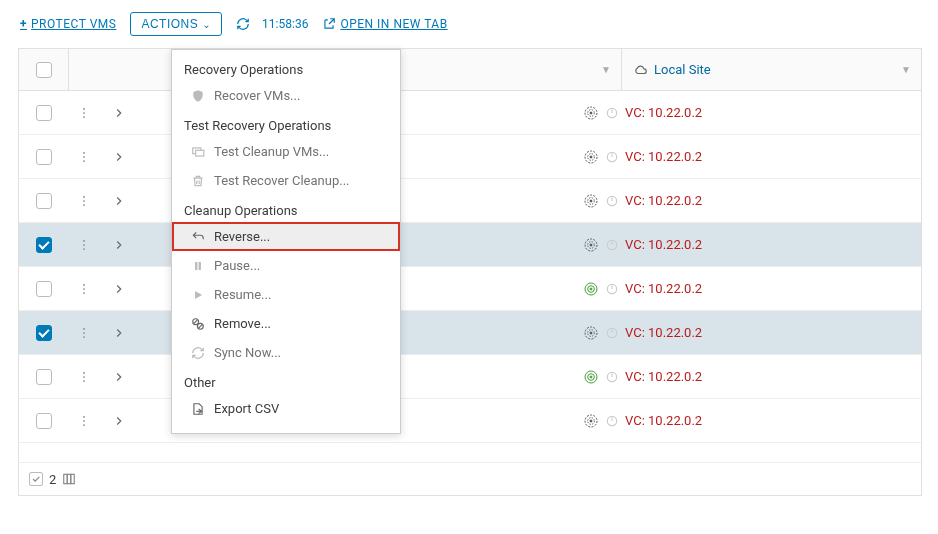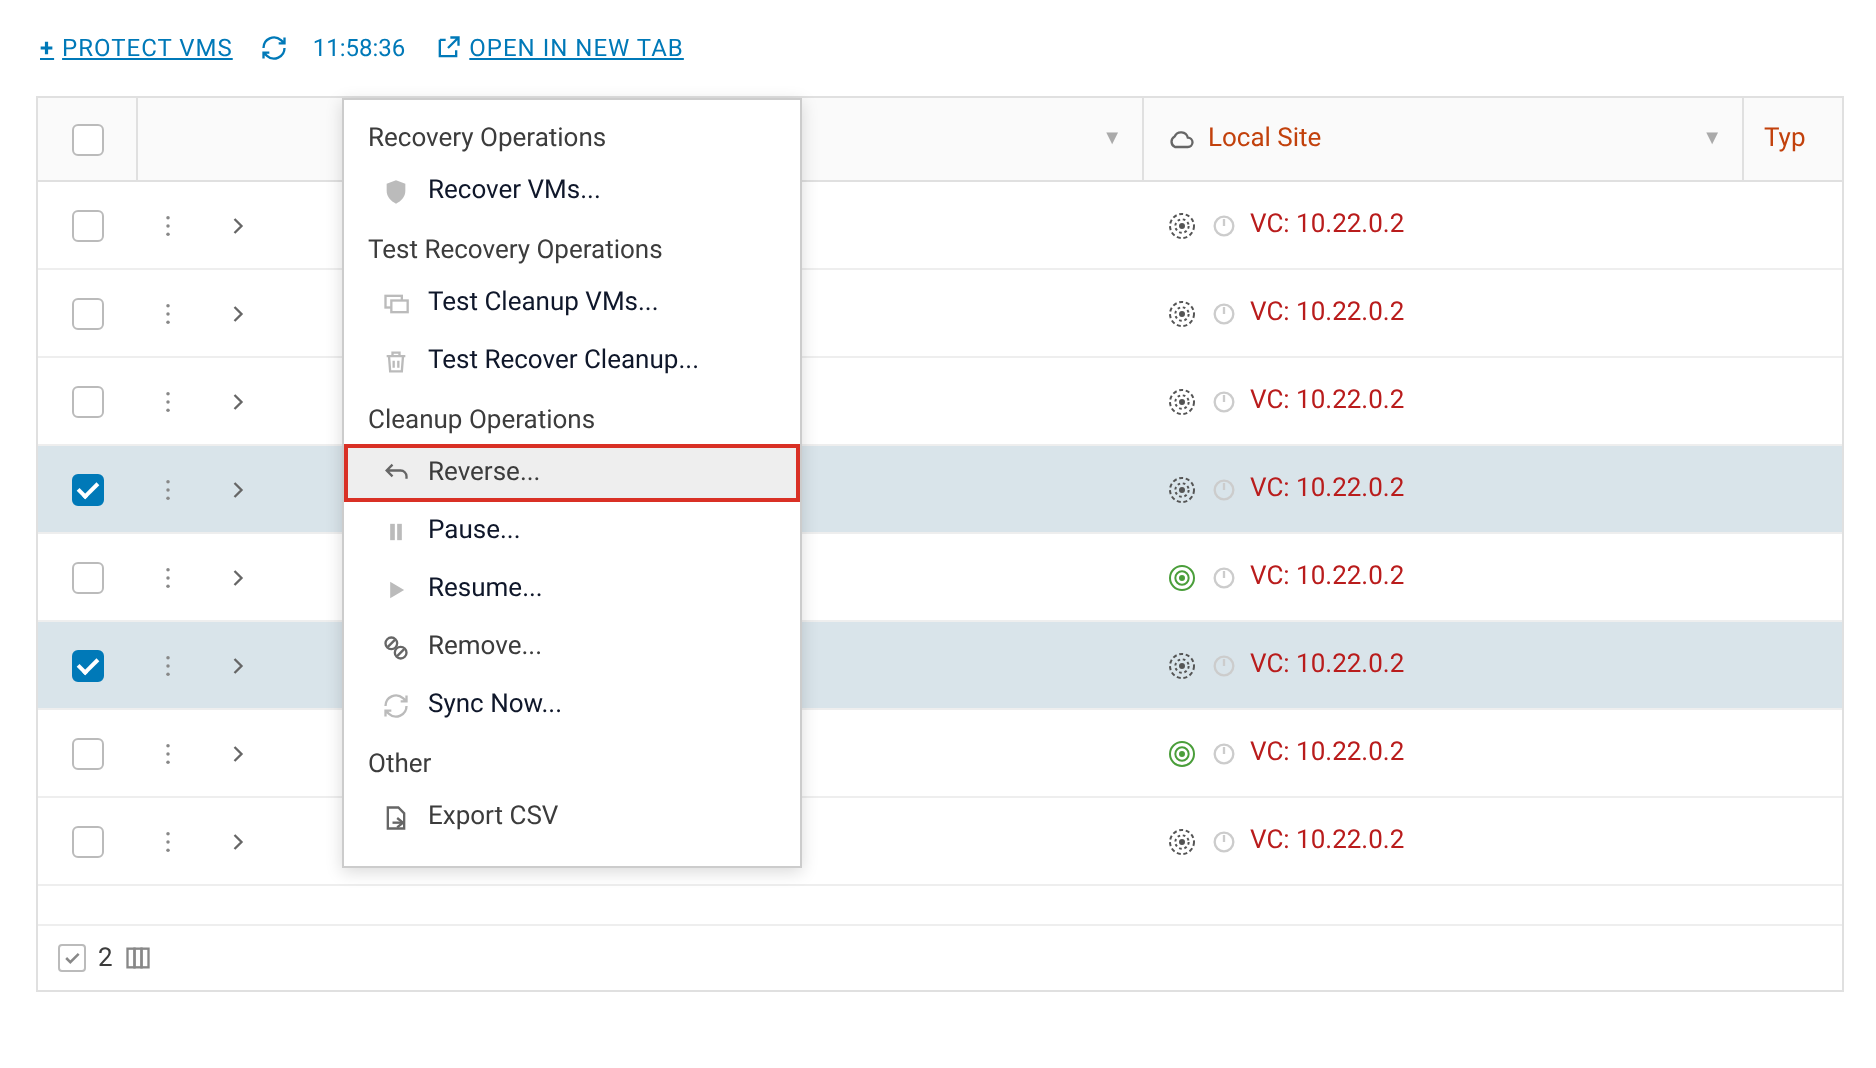--- a/index.html
+++ b/index.html
@@ -143,44 +143,48 @@
       padding: 8px 12px 4px 12px;
       font-weight: 400;
     }
     .dropdown .section-label.first { padding-top: 6px; }
     .dropdown .item {
       display: flex;
       align-items: center;
       gap: 8px;
       padding: 7px 12px 7px 18px;
       cursor: pointer;
-      color: #0f172a;
+      color: #737373;
       font-size: 13px;
     }
     .dropdown .item.enabled { color: #3c3c3c; }
     .dropdown .item.highlighted {
       background: #eee;
       outline: 2px solid #d93025;
       outline-offset: -2px;
     }
     .dropdown .item .icon { width: 16px; }
 
     .vm-col-spacer { width: 120px; }
 
-    .th-label { color: #c2410c; font-size: 13px; }
+    .th-label { color: #0369a1; font-size: 13px; }
 
   </style>
 </head>
 <body>
 
 <div class="toolbar">
   <a href="#">
     <span class="plus-icon">+</span>
     <span>PROTECT VMS</span>
   </a>
+  <button class="actions-btn">
+    <span>ACTIONS</span>
+    <span class="chevron-down">⌄</span>
+  </button>
   <span class="reload">
     <span class="icon">
       <svg viewBox="0 0 24 24" fill="none" stroke="#0079b8" stroke-width="2">
           <path d="M3 12a9 9 0 0 1 15-6.7L21 8M21 3v5h-5M21 12a9 9 0 0 1-15 6.7L3 16M3 21v-5h5"></path>
         </svg>
     </span>
     <span>11:58:36</span>
   </span>
   <a href="#">
     <span class="icon">
@@ -212,23 +216,20 @@
     </div>
     <div class="col-local">
       <span class="icon">
         <svg viewBox="0 0 24 24" fill="none" stroke="#666" stroke-width="2">
             <path d="M17 18a4 4 0 0 0 0-8 6 6 0 0 0-11.3-1A5 5 0 0 0 6 18h11z"></path>
           </svg>
       </span>
       <span class="th-label" style="margin-left:6px">Local Site</span>
       <span class="th-filter">▼</span>
     </div>
-    <div class="col-type">
-      <span class="th-label">Typ</span>
-    </div>
   </div>
 
   <div class="table-body" id="table-body">
   <div class="row">
     <div class="col-checkbox">
       <input type="checkbox" class="cb" style="">
     </div>
     <div class="col-menu">
       <span class="icon">
         <svg viewBox="0 0 24 24" fill="#888">

